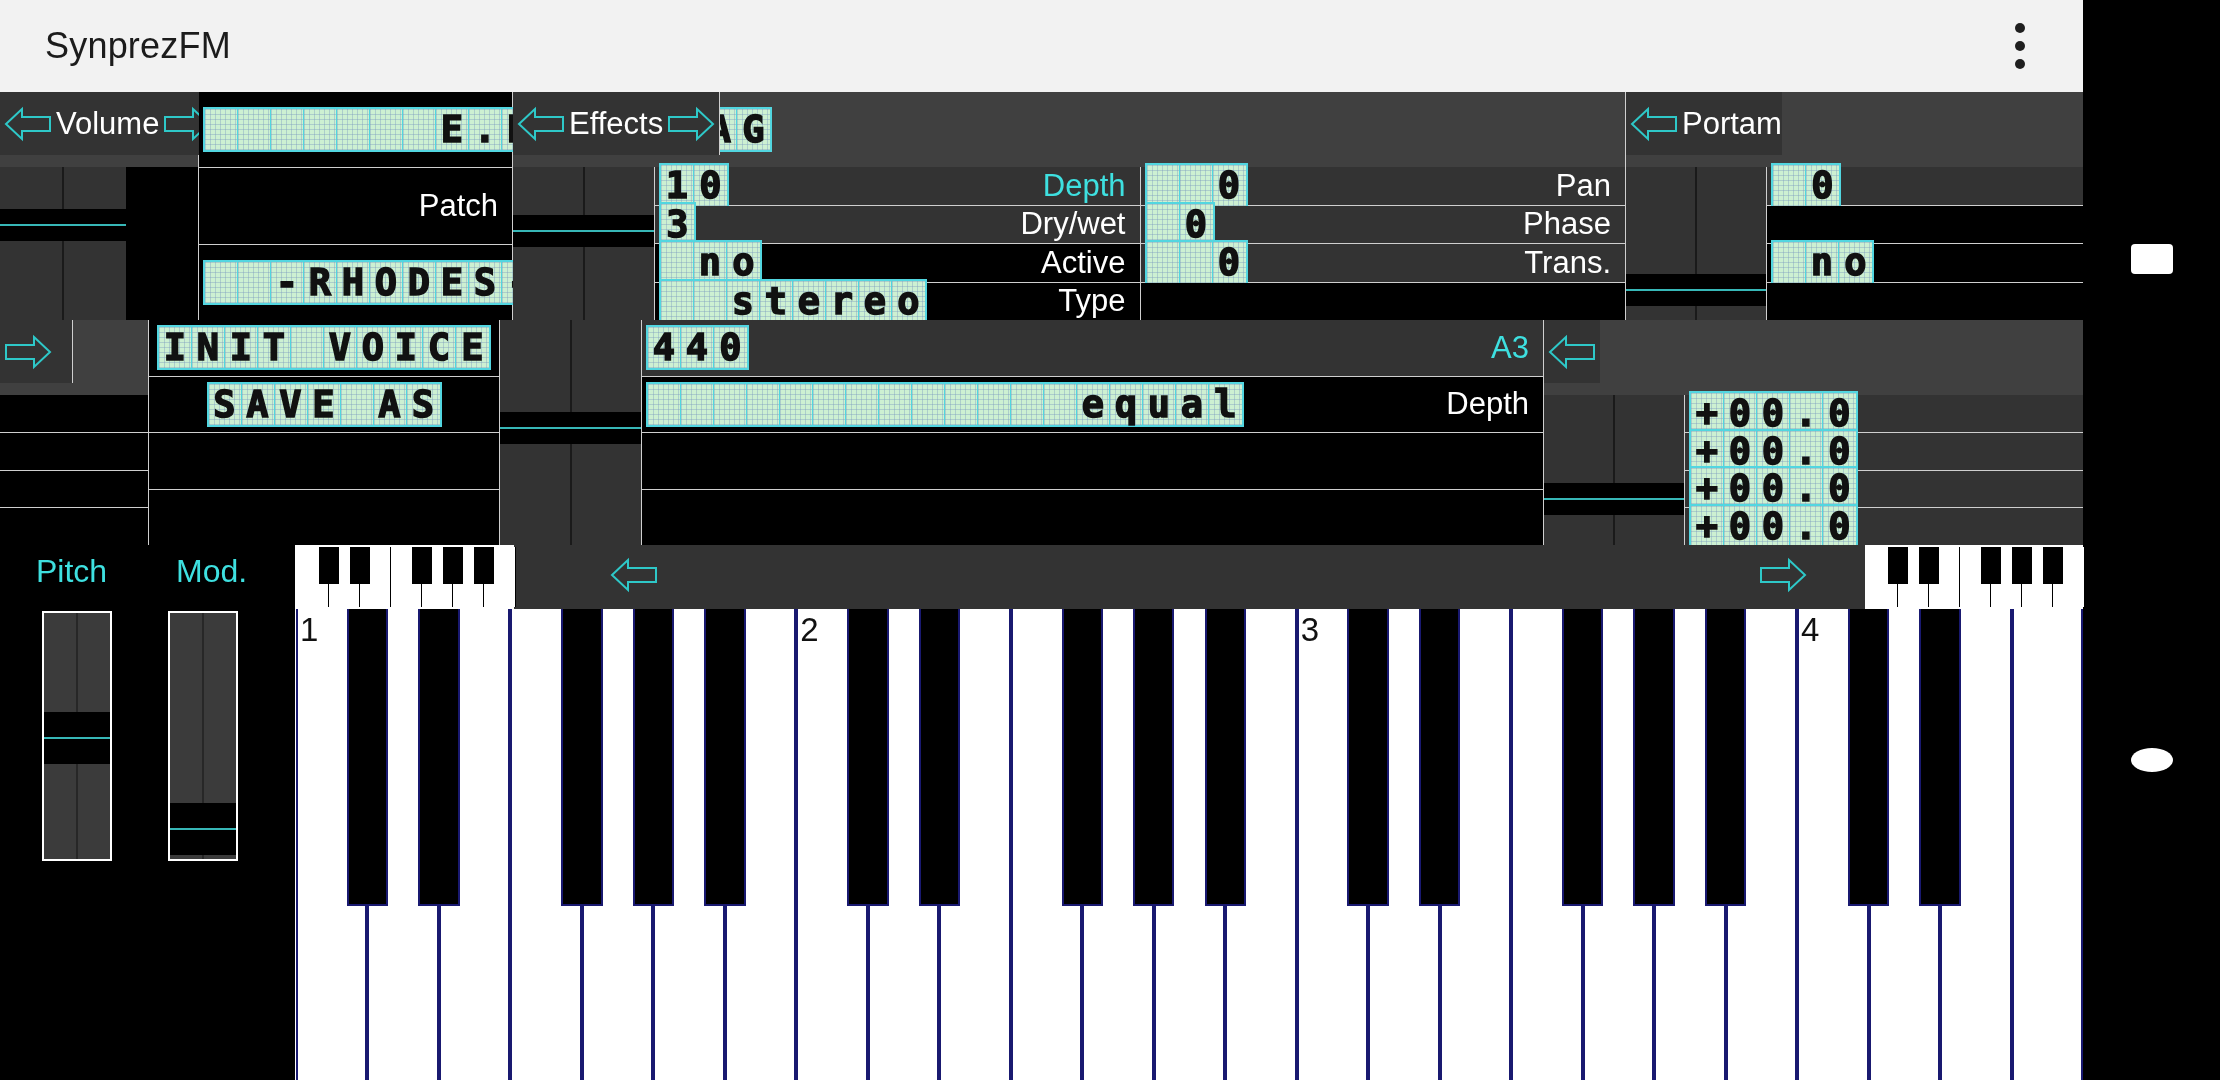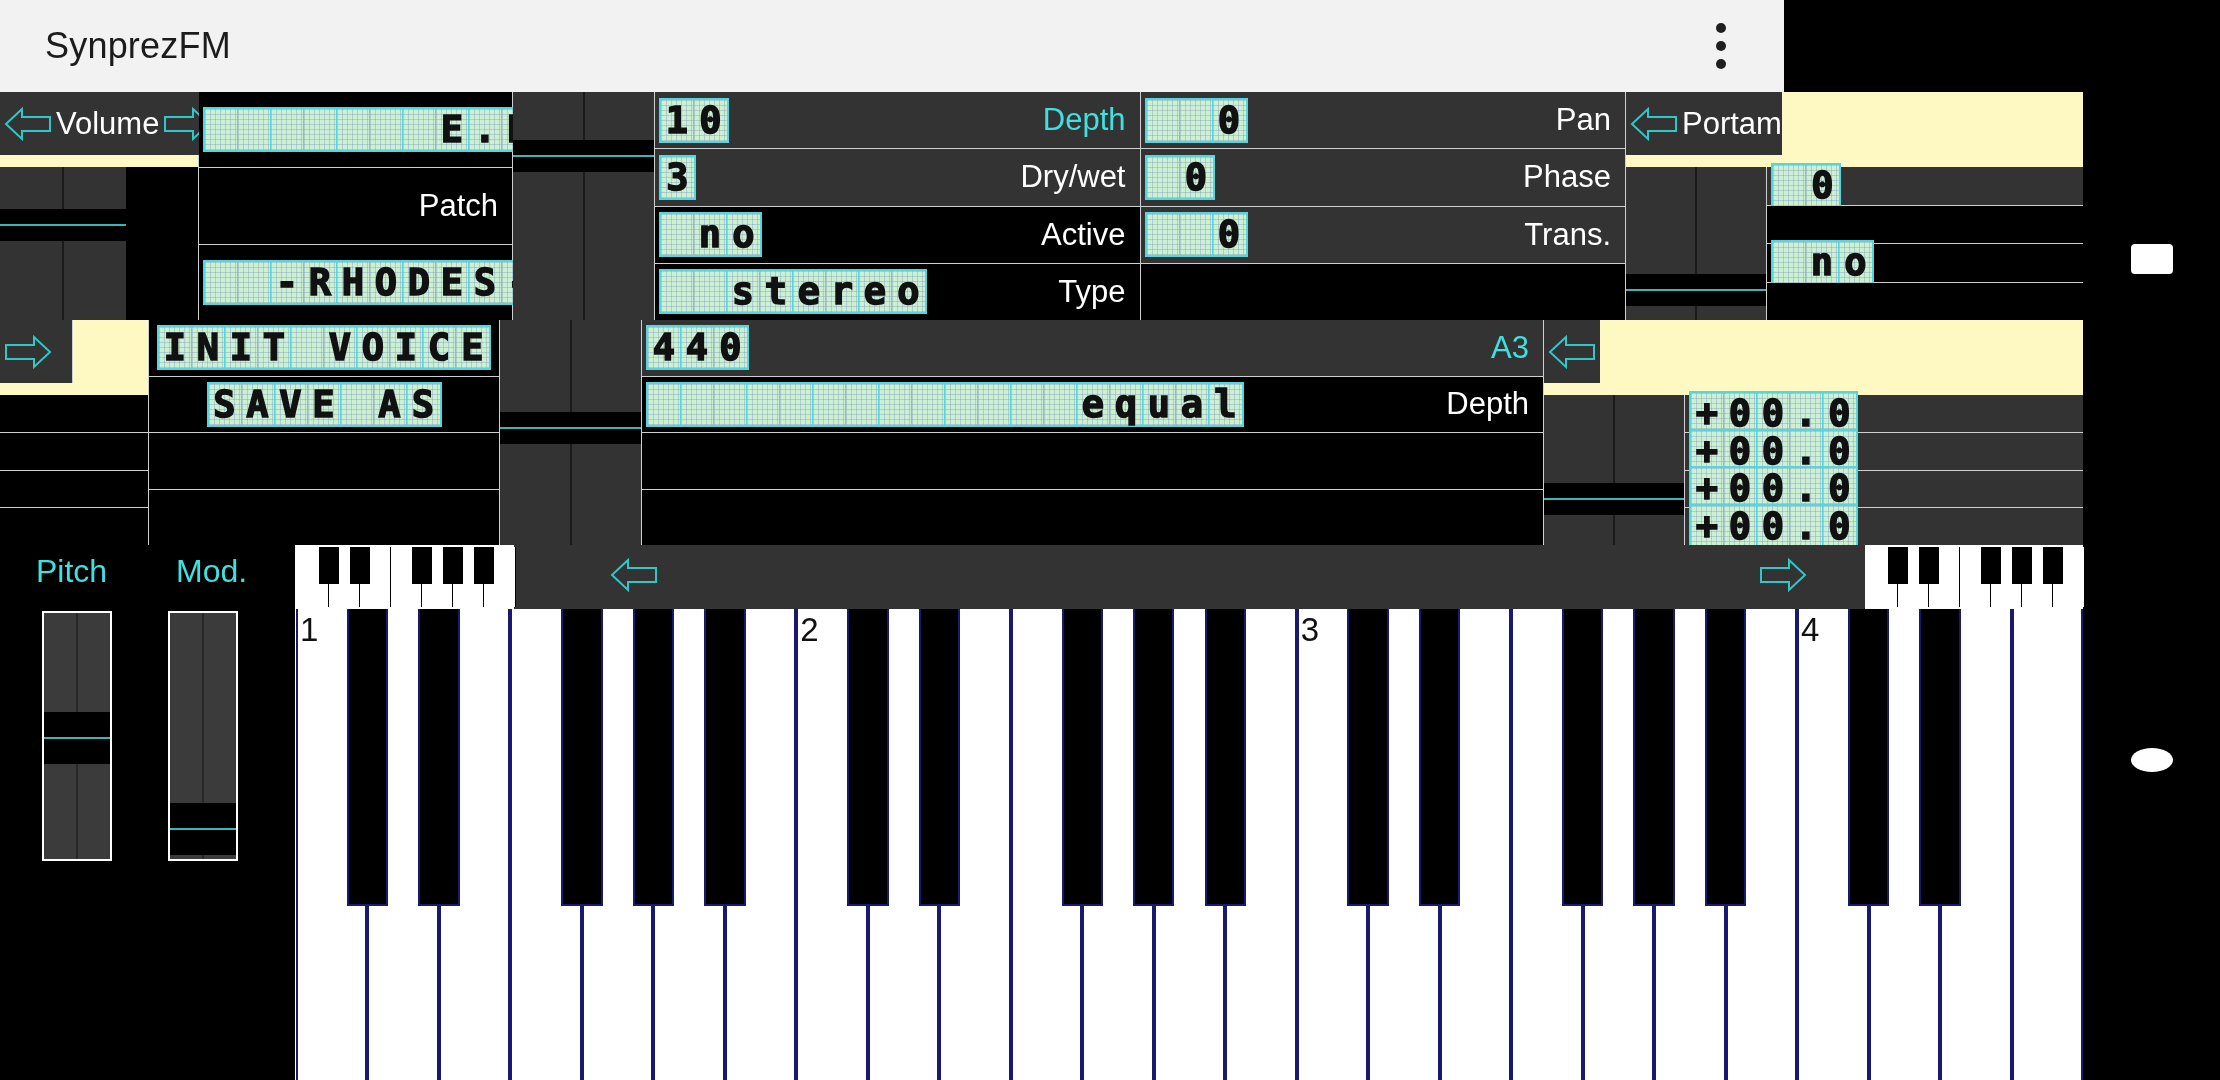--- a/index.html
+++ b/index.html
@@ -2,21 +2,21 @@
 <html><head>
 <meta charset="utf-8">
 <style>
   * { box-sizing: border-box; margin:0; padding:0; }
   html,body { width:2220px; height:1080px; background:#000; overflow:hidden;
               font-family:"Liberation Sans", sans-serif; }
 
   #app { position:relative; width:2220px; height:1080px; background:#000; }
 
   
-  .titlebar { position:absolute; left:0; top:0; width:1784px; height:92px;
+  .titlebar { position:absolute; left:0; top:0; width:2083px; height:92px;
               background:#f2f2f2; display:flex; align-items:center; }
   .titlebar .title { margin-left:45px; font-size:36px; color:#1c1c1c; letter-spacing:0.2px; }
   .overflow { position:absolute; right:58px; top:50%; transform:translateY(-50%);
               width:10px; height:46px; display:flex; flex-direction:column;
               justify-content:space-between; align-items:center; cursor:pointer; }
   .overflow i { display:block; width:10px; height:10px; border-radius:50%; background:#1f1f1f; }
 
   
   .navbar { position:absolute; right:0; top:0; width:137px; height:1080px; background:#000; }
   .nav-sq { position:absolute; left:50%; top:244px; transform:translateX(-50%);
@@ -31,21 +31,21 @@
          border-right:1px solid #cfcfcf; height:100%; position:relative;
          font-size:31px; }
   .hdr .cap { flex:1; text-align:center; white-space:nowrap; overflow:hidden; }
   .arrow { width:56px; height:38px; flex:0 0 auto; }
   .arrow svg { display:block; }
 
   .row-hdr { display:flex; height:63px; width:100%; }
 
   
   .panel { display:flex; flex-direction:column; border-right:1px solid #cfcfcf;
-           background:#fef9c3; height:100%;gap:12px; }
+           background:#404040; height:100%;gap:12px; }
   .panel-body { display:flex; flex:1; min-height:0; }
 
   .slider-col { position:relative; background:#333; flex:0 0 auto; height:100%; }
   .slider-col .track { position:absolute; left:50%; top:0; bottom:0; width:2px;
                        background:#1a1a1a; transform:translateX(-50%); }
   .slider-col .knob { position:absolute; left:0; right:0; height:32px; background:#000;
                       display:flex; align-items:center; }
   .slider-col .knob::after { content:""; display:block; width:100%; height:2px; background:#37b7b7; }
 
   .rows { flex:1; display:flex; flex-direction:column; min-width:0; }
@@ -284,20 +284,35 @@
                   <div class="excl" style="margin-left: 26px;">
                     <span>!</span>
                   </div>
                 </div>
               </div>
             </div>
         </div>
       </div>
 
       <div class="panel" style="width:1113px;">
+        <div class="row-hdr">
+          <div class="hdr">
+            <div class="arrow">
+              <svg width="56" height="38" viewBox="0 0 56 38">
+                  <path d="M22 4 L6 19 L22 34 L22 26 L50 26 L50 12 L22 12 Z" fill="none" stroke="#2ec8c8" stroke-width="2"></path>
+                </svg>
+            </div>
+            <div class="cap">Effects</div>
+            <div class="arrow">
+              <svg width="56" height="38" viewBox="0 0 56 38">
+                  <path d="M34 4 L50 19 L34 34 L34 26 L6 26 L6 12 L34 12 Z" fill="none" stroke="#2ec8c8" stroke-width="2"></path>
+                </svg>
+            </div>
+          </div>
+        </div>
         <div class="panel-body">
           <div class="slider-col" style="width:142px;border-right:1px solid #cfcfcf;">
             <div class="track"></div>
             <div class="knob" style="top:48px;"></div>
           </div>
           <div class="rows" style="border-right:1px solid #cfcfcf;">
               <div class="prow dark">
                 <div style="display: flex; align-items: center;">
                   <div class="lcd">
                     <div class="cell">

